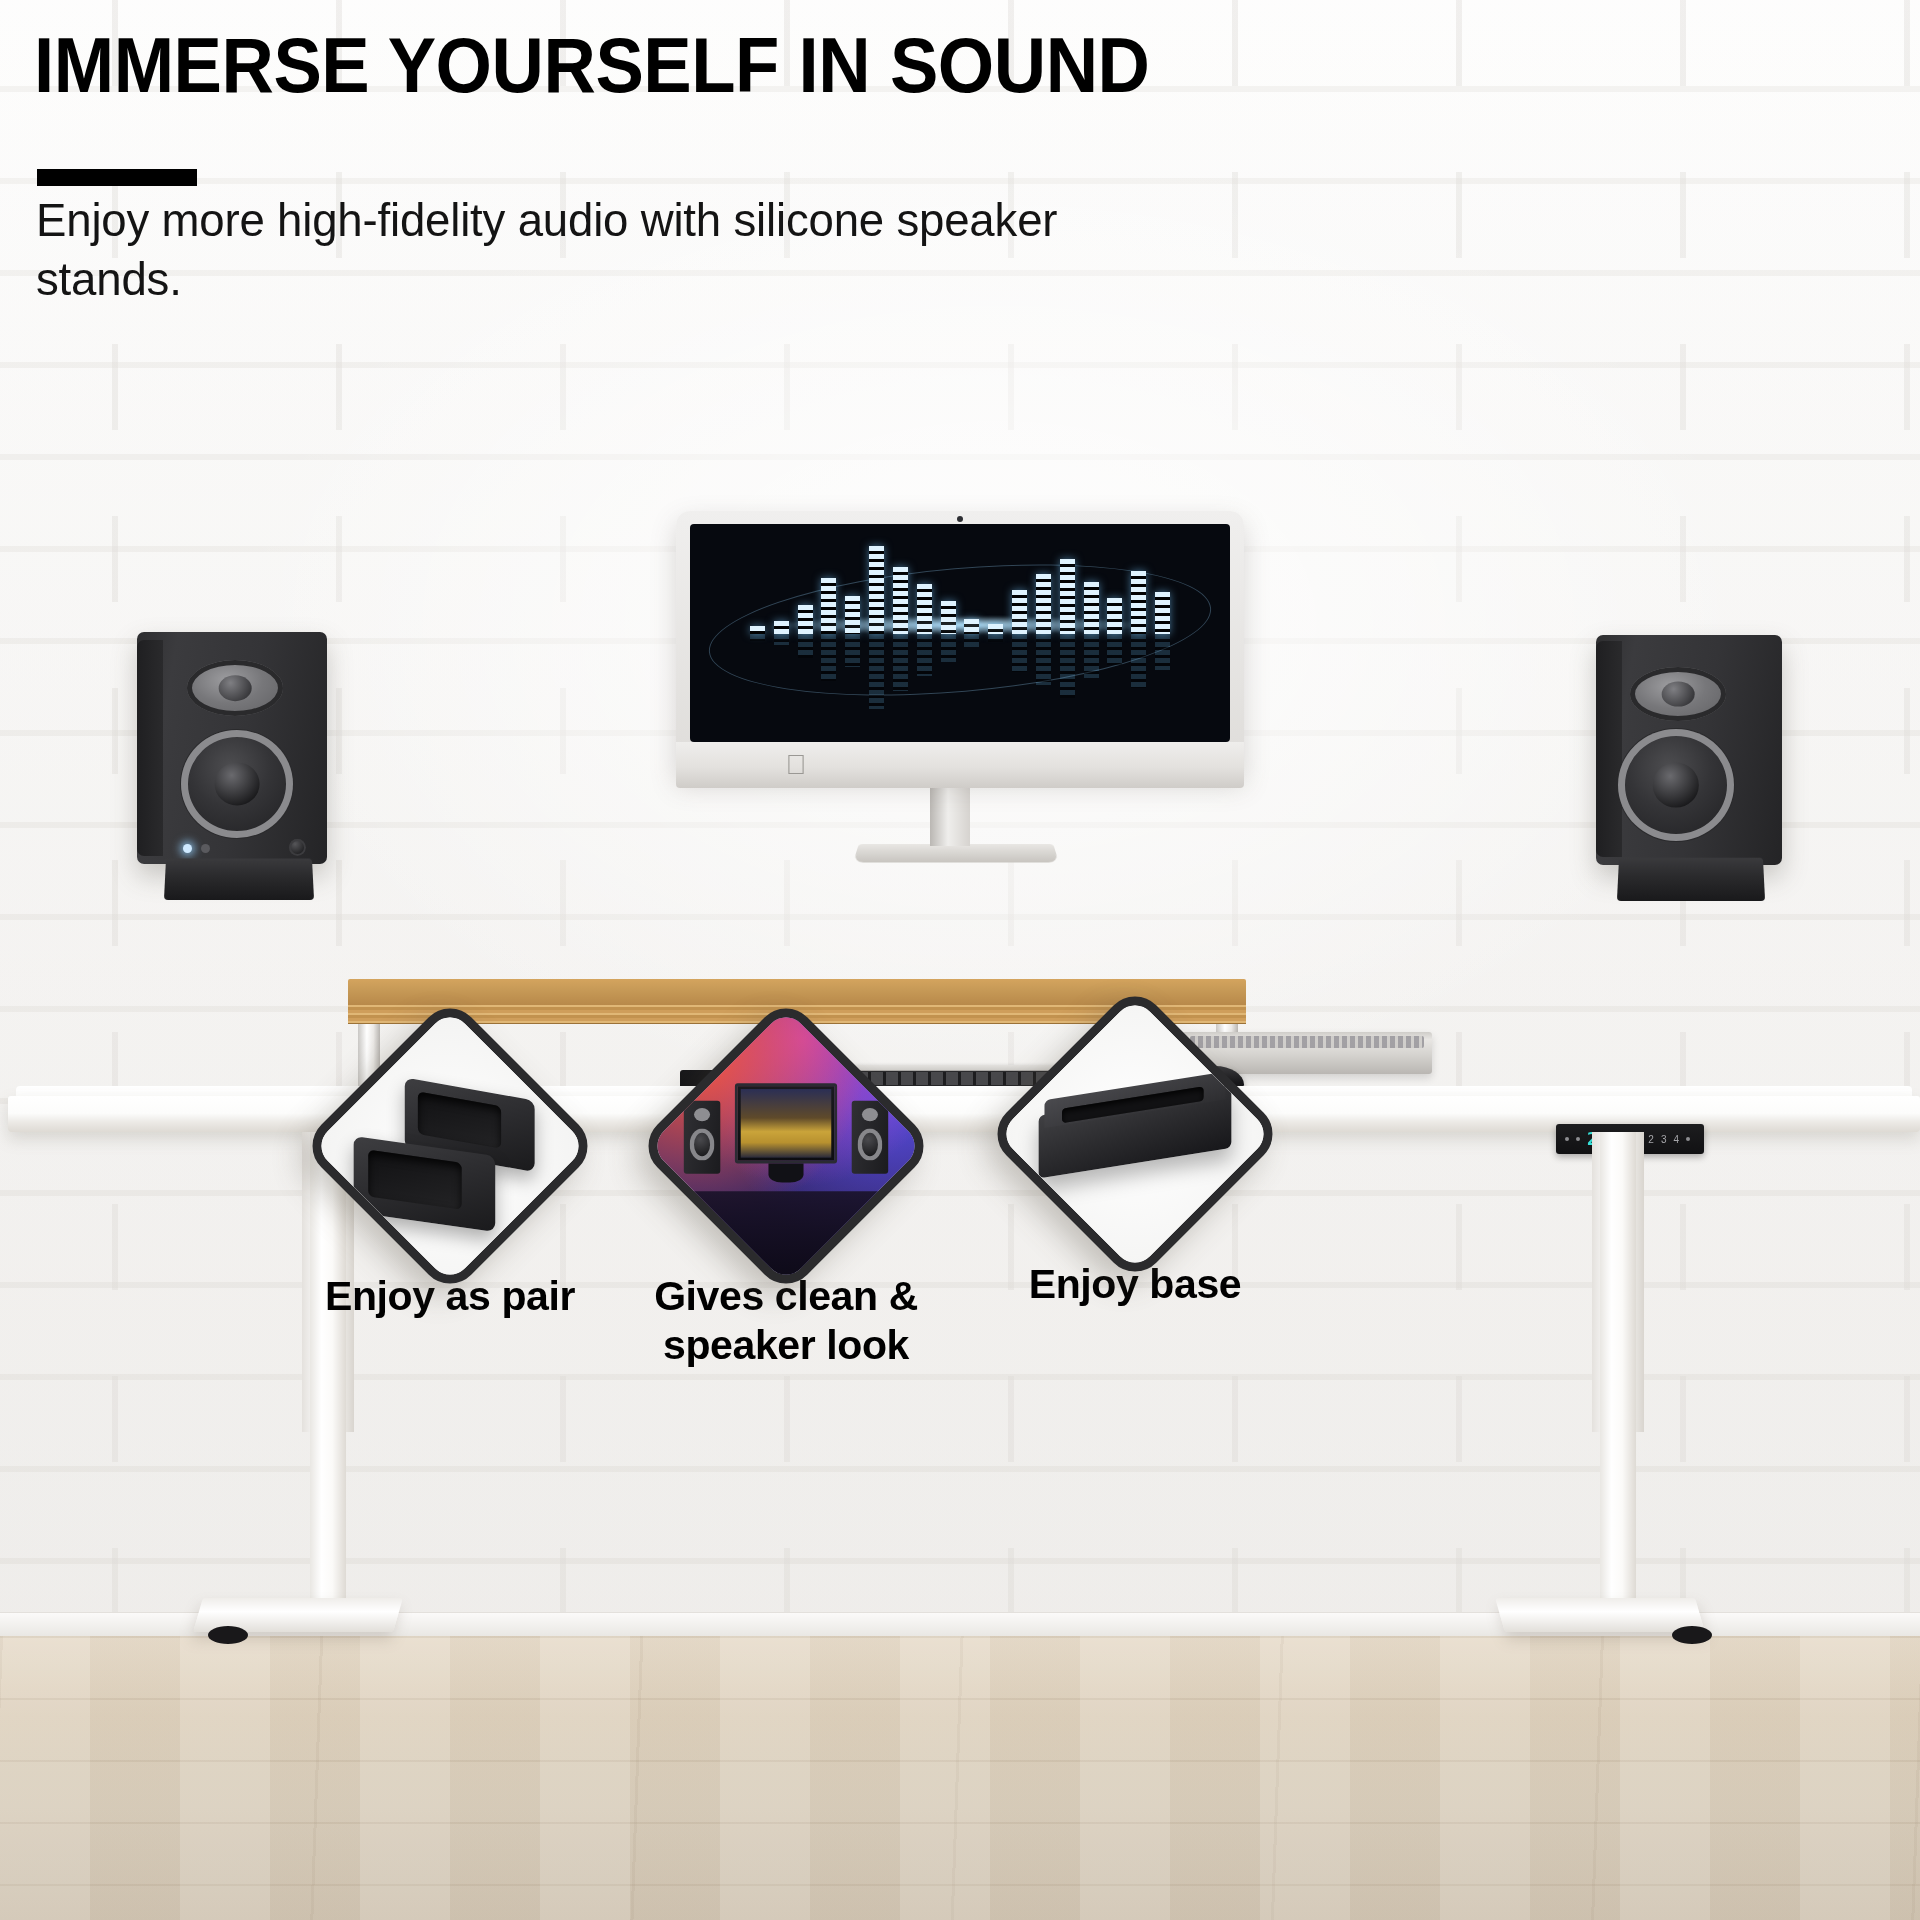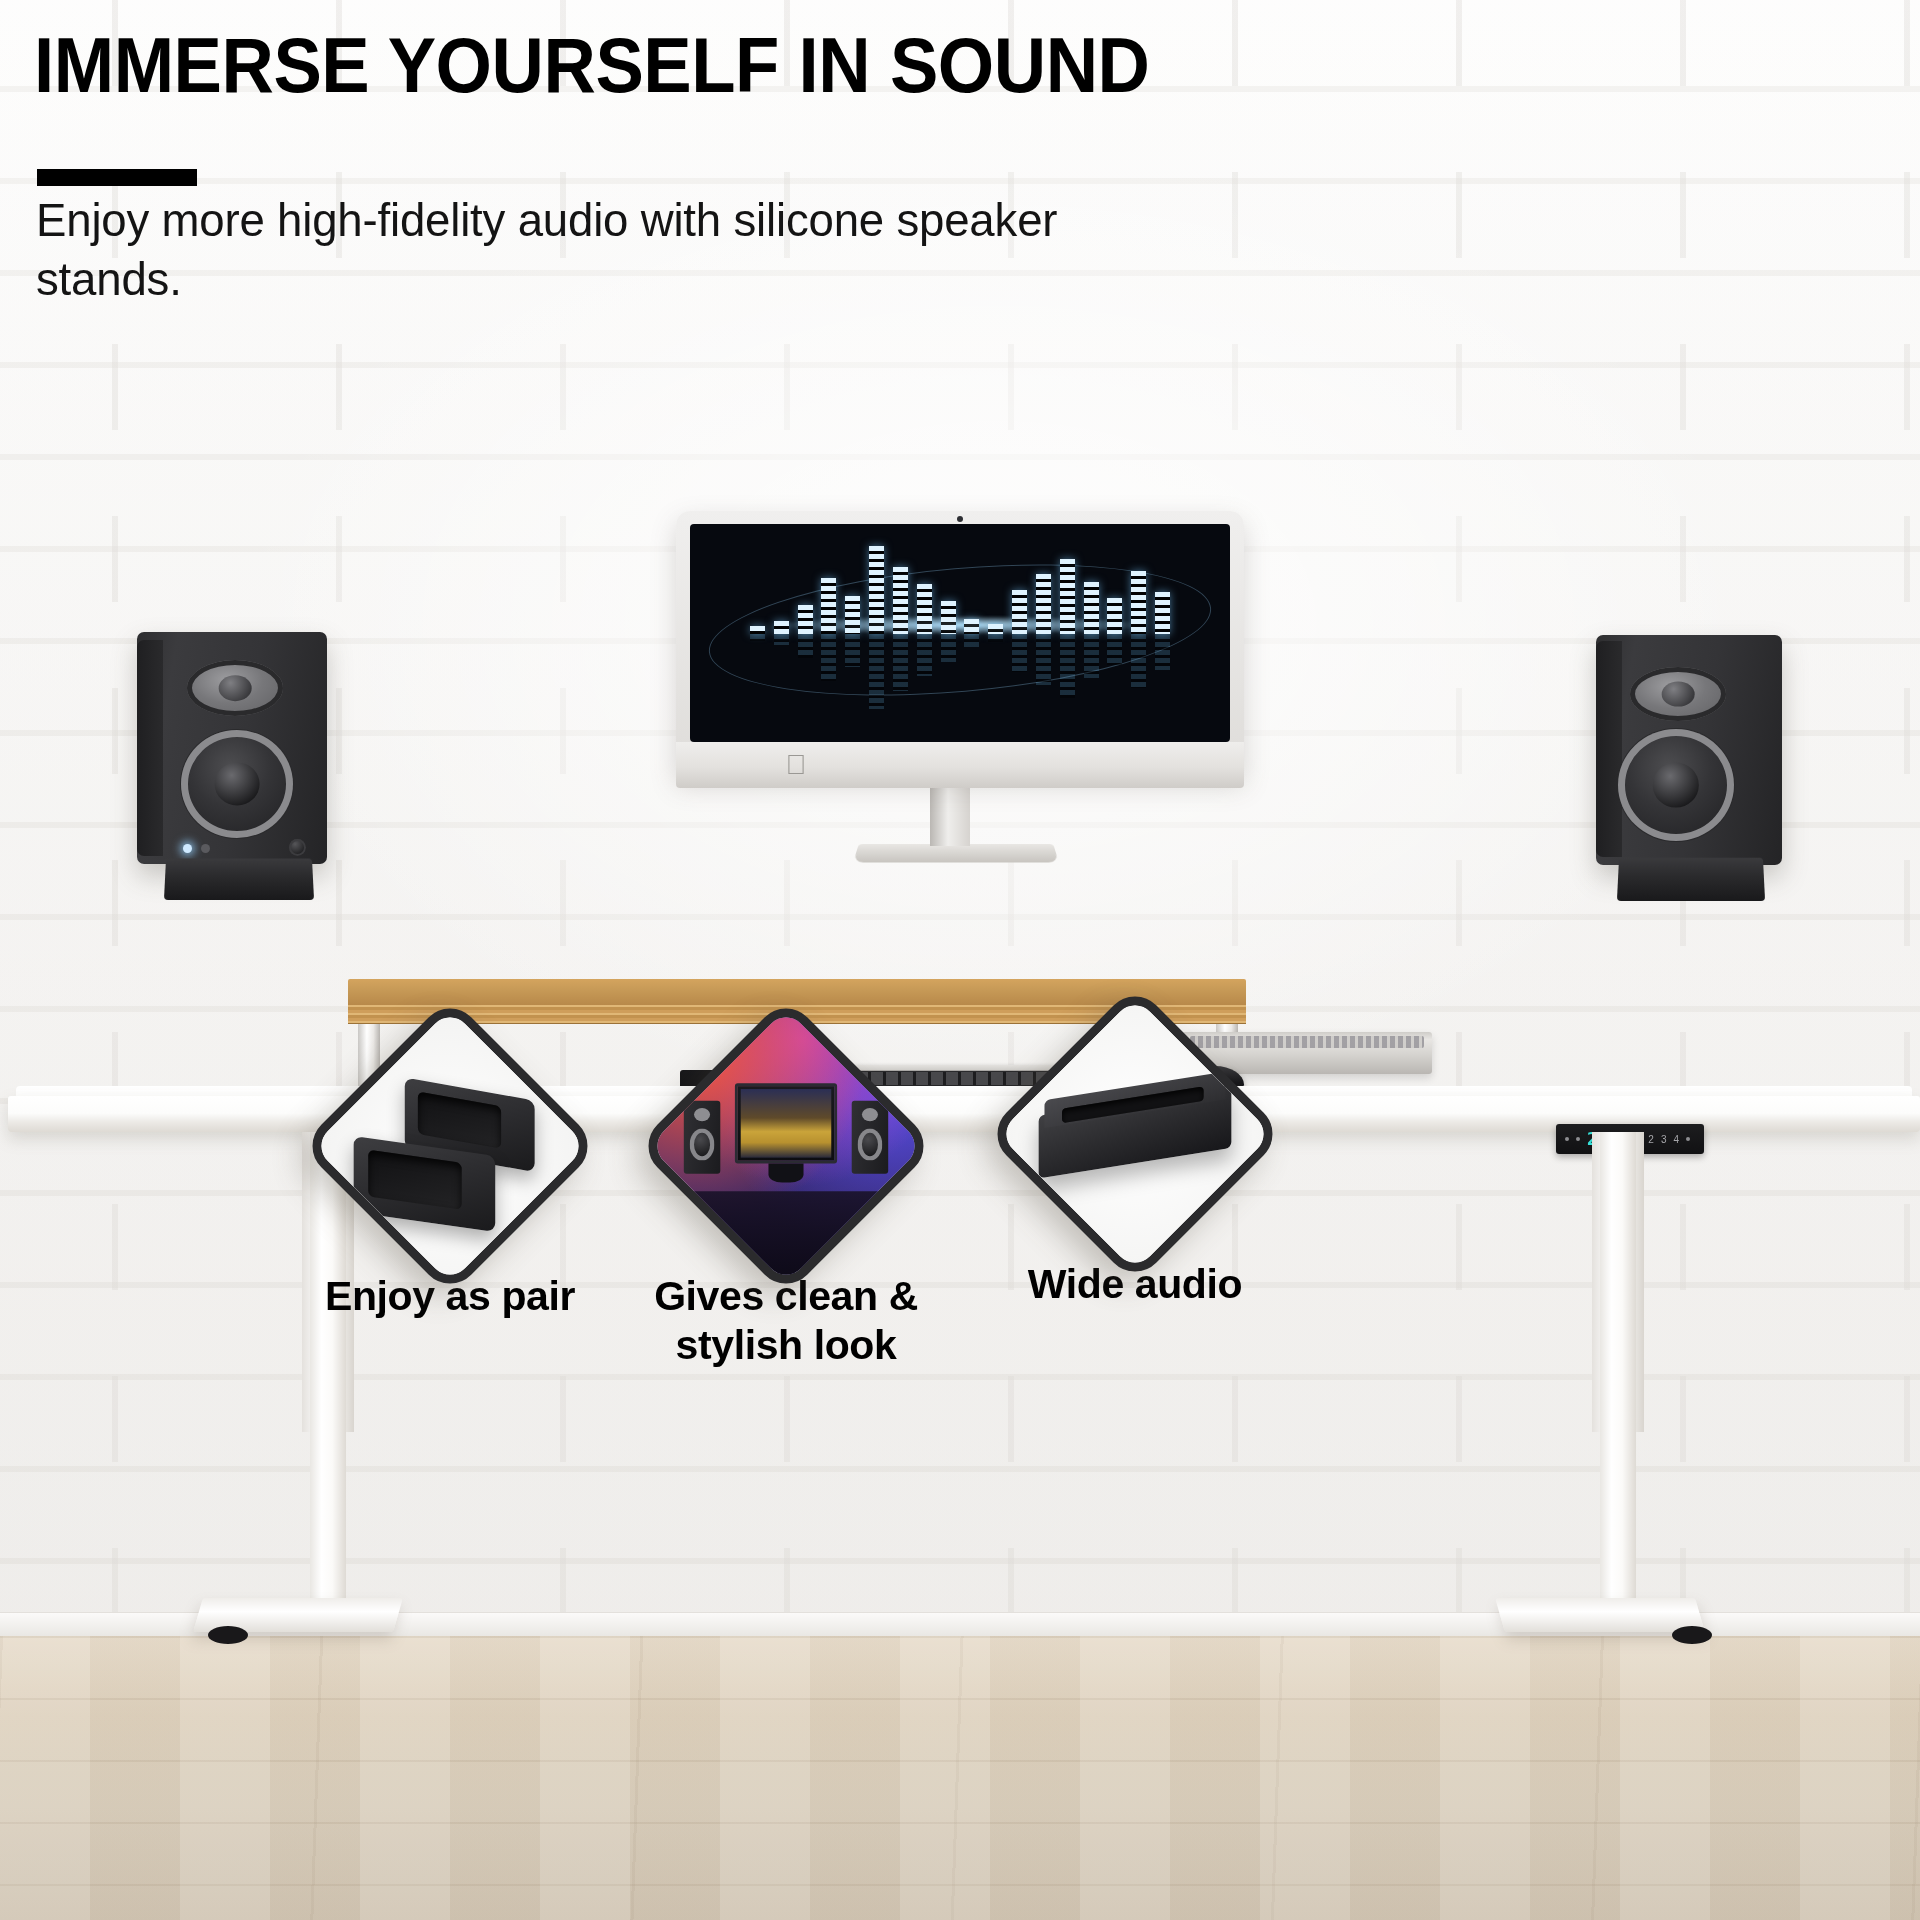--- a/index.html
+++ b/index.html
@@ -562,29 +562,29 @@
           <div class="c2-wf"></div>
         </div>
         <div class="c2-spk right">
           <div class="c2-tw"></div>
           <div class="c2-wf"></div>
         </div>
       </div>
     </div>
     <div class="cap">
       <span>Gives clean &amp;</span><br>
-      <span>stylish look</span>
+      <span>speaker look</span>
     </div>
   </div>
 
   <div class="callout" style="left:985px; top:1028px;">
     <div class="dia">
       <div class="dia-inner">
         <div class="c3-bg"></div>
         <div class="wedge"></div>
         <div class="wedge-top"></div>
         <div class="wedge-notch"></div>
       </div>
     </div>
-    <div class="cap">Wide audio</div>
+    <div class="cap">Enjoy base</div>
   </div>
 
 </div>
 
 </body></html>

